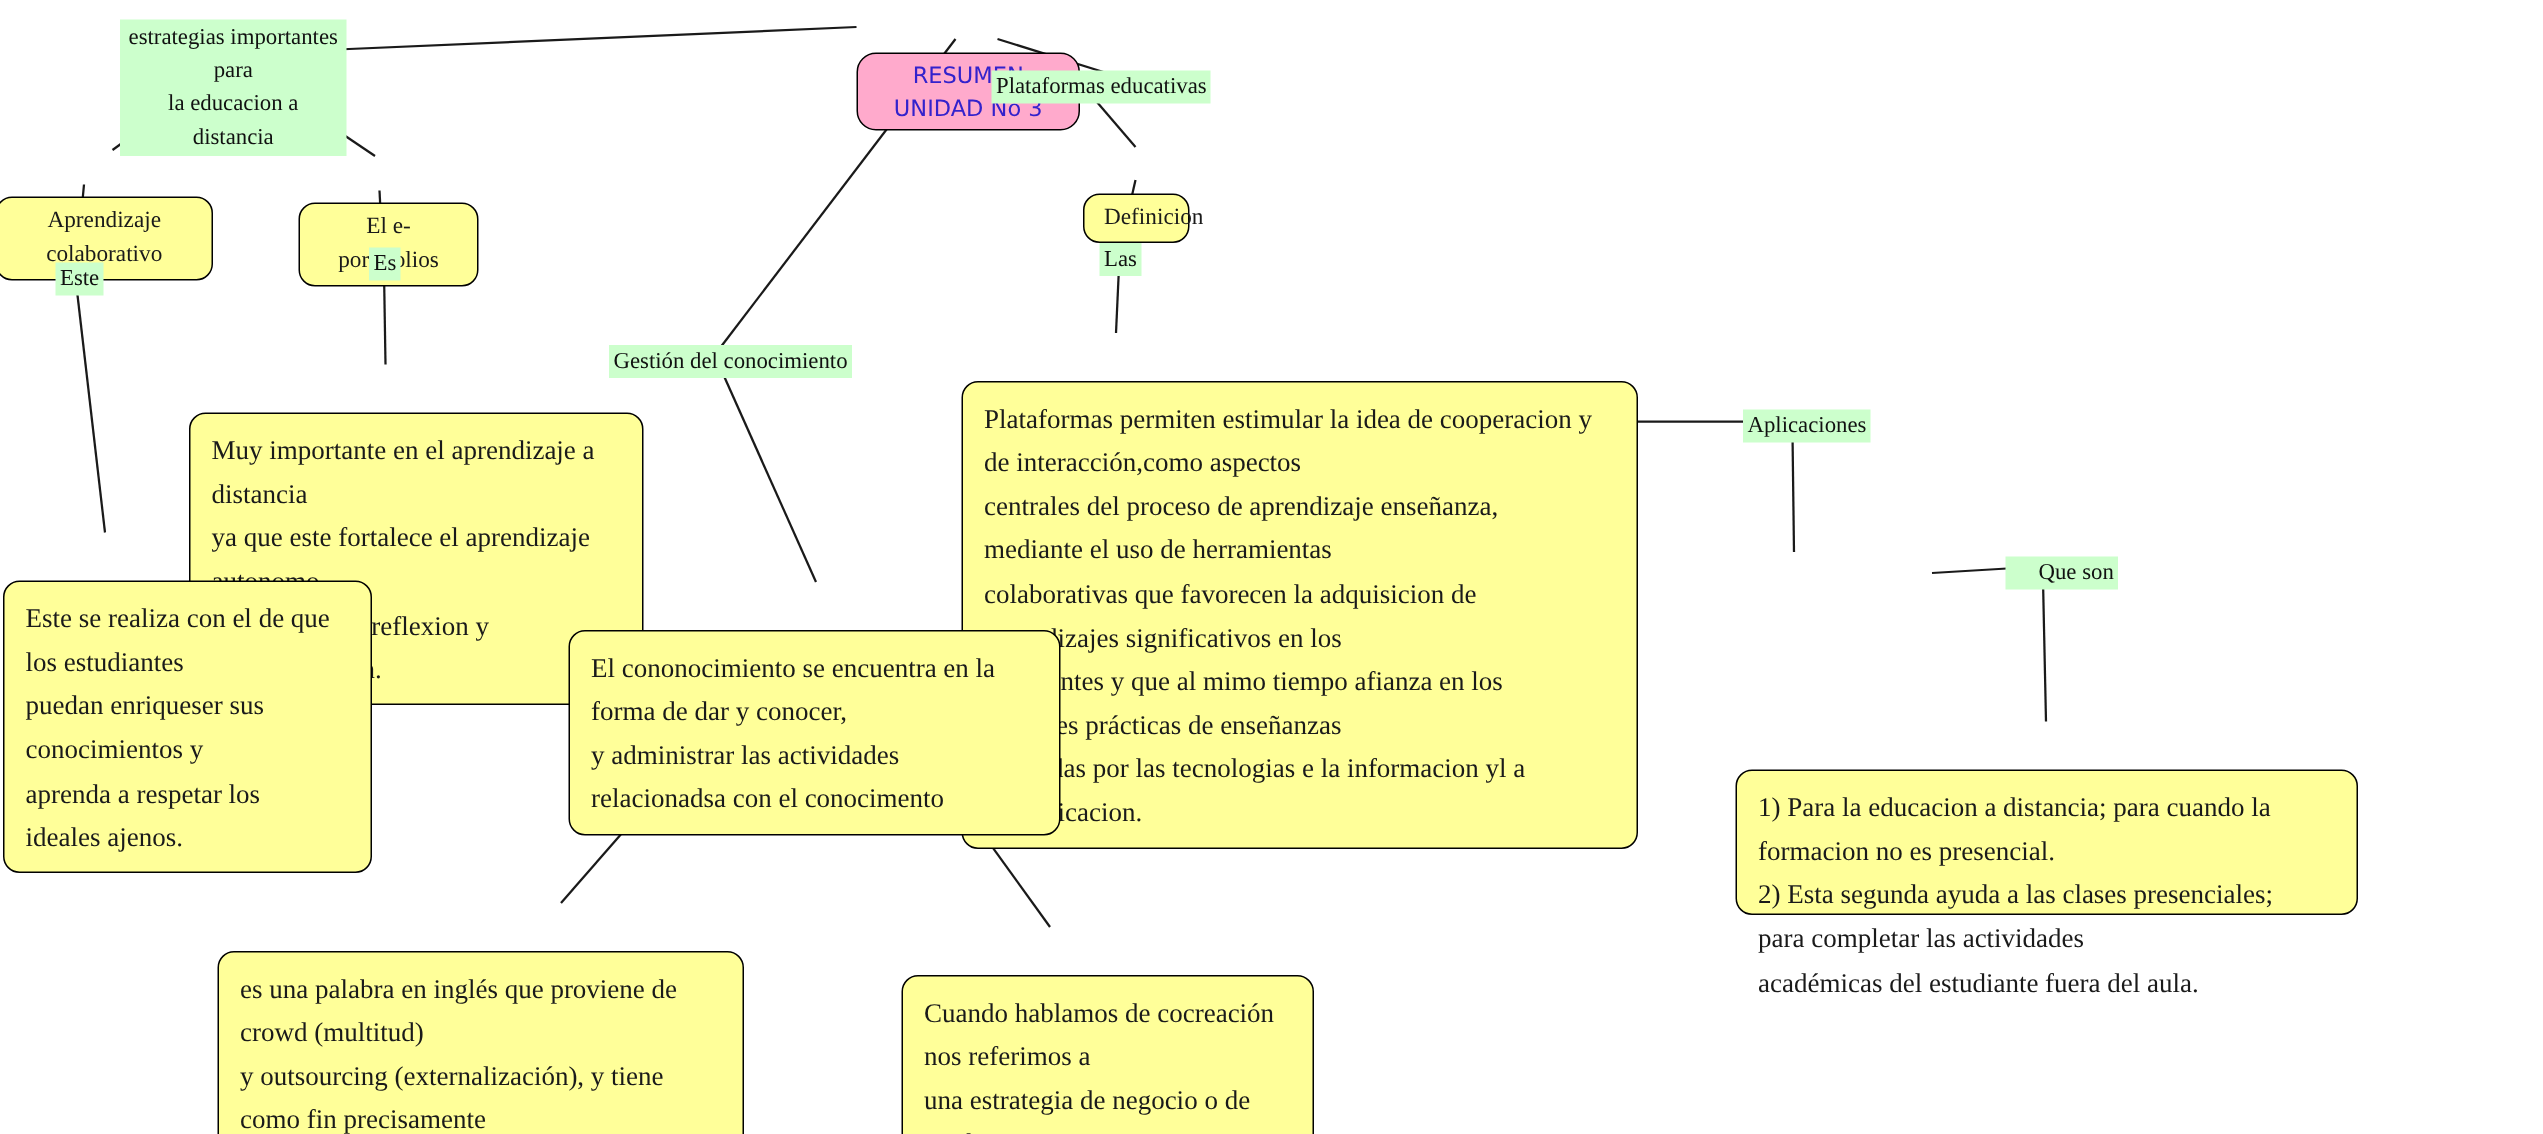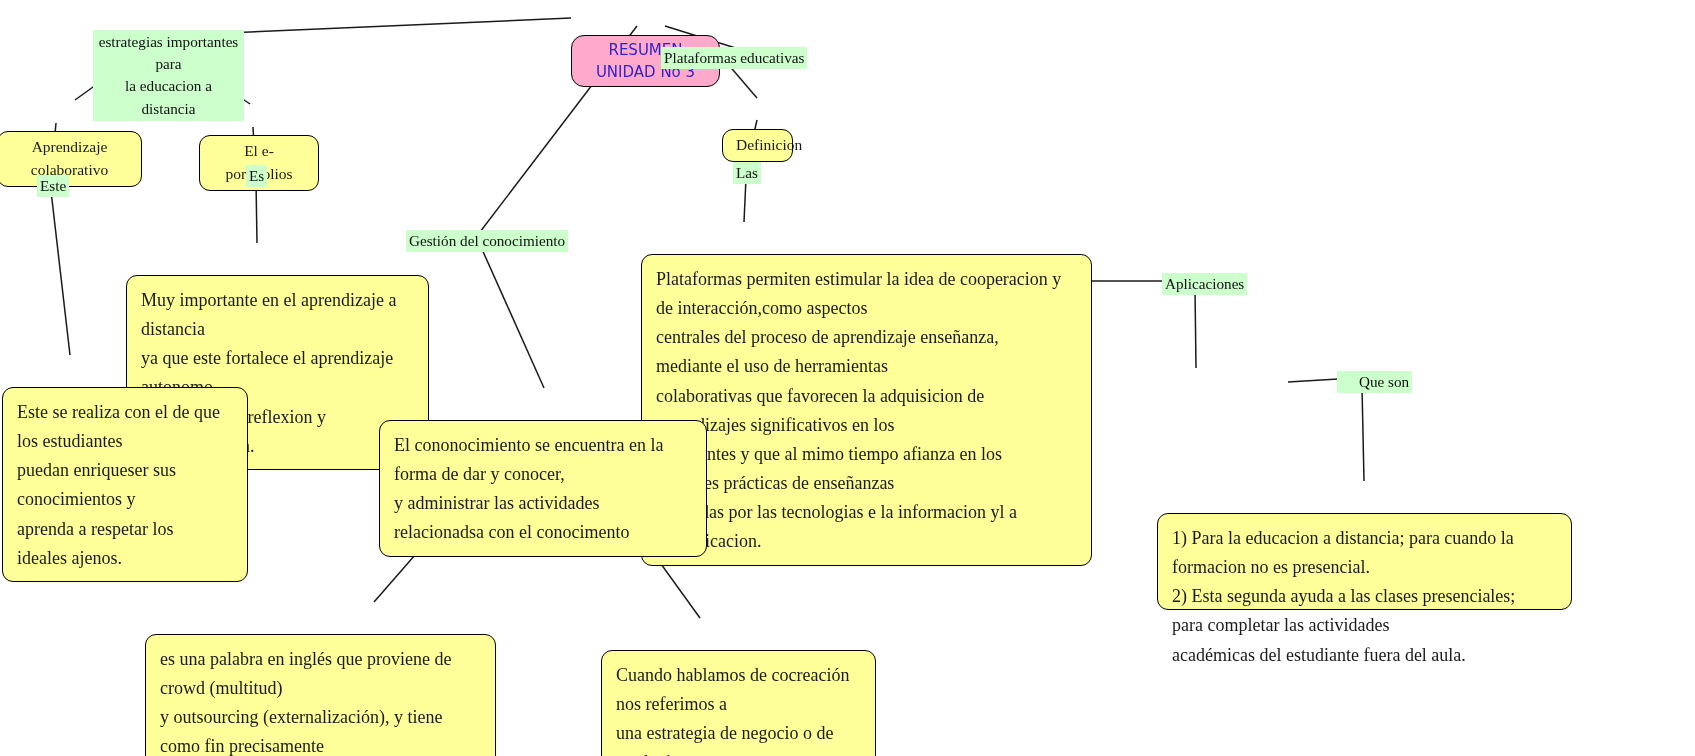--- a/index.html
+++ b/index.html
@@ -103,21 +103,21 @@
       <line x1="481" y1="247" x2="544" y2="388"></line>
       <line x1="513" y1="428" x2="476" y2="478"></line>
       <line x1="470" y1="492" x2="374" y2="602"></line>
       <line x1="570" y1="428" x2="608" y2="488"></line>
       <line x1="617" y1="503" x2="700" y2="618"></line>
     </g>
   </svg>
 
   <div class="node title-node" style="left:571px; top:3px; width:149px;">RESUMEN UNIDAD No 3</div>
 
-  <div class="link-label multiline" style="left:80px; top:30px; width:143px;margin-left:13px;">estrategias importantes para
+  <div class="link-label multiline" style="left:80px; top:13px; width:143px;">estrategias importantes para
 la educacion a distancia</div>
 
   <div class="node compact" style="left:-3px; top:99px; width:145px;">Aprendizaje colaborativo</div>
 
   <div class="node compact" style="left:199px; top:103px; width:120px;">El e-portafolios</div>
 
   <div class="link-label" style="left:661px; top:47px;">Plataformas educativas</div>
 
   <div class="node compact" style="left:722px; top:97px; width:71px;">Definicion</div>
 

